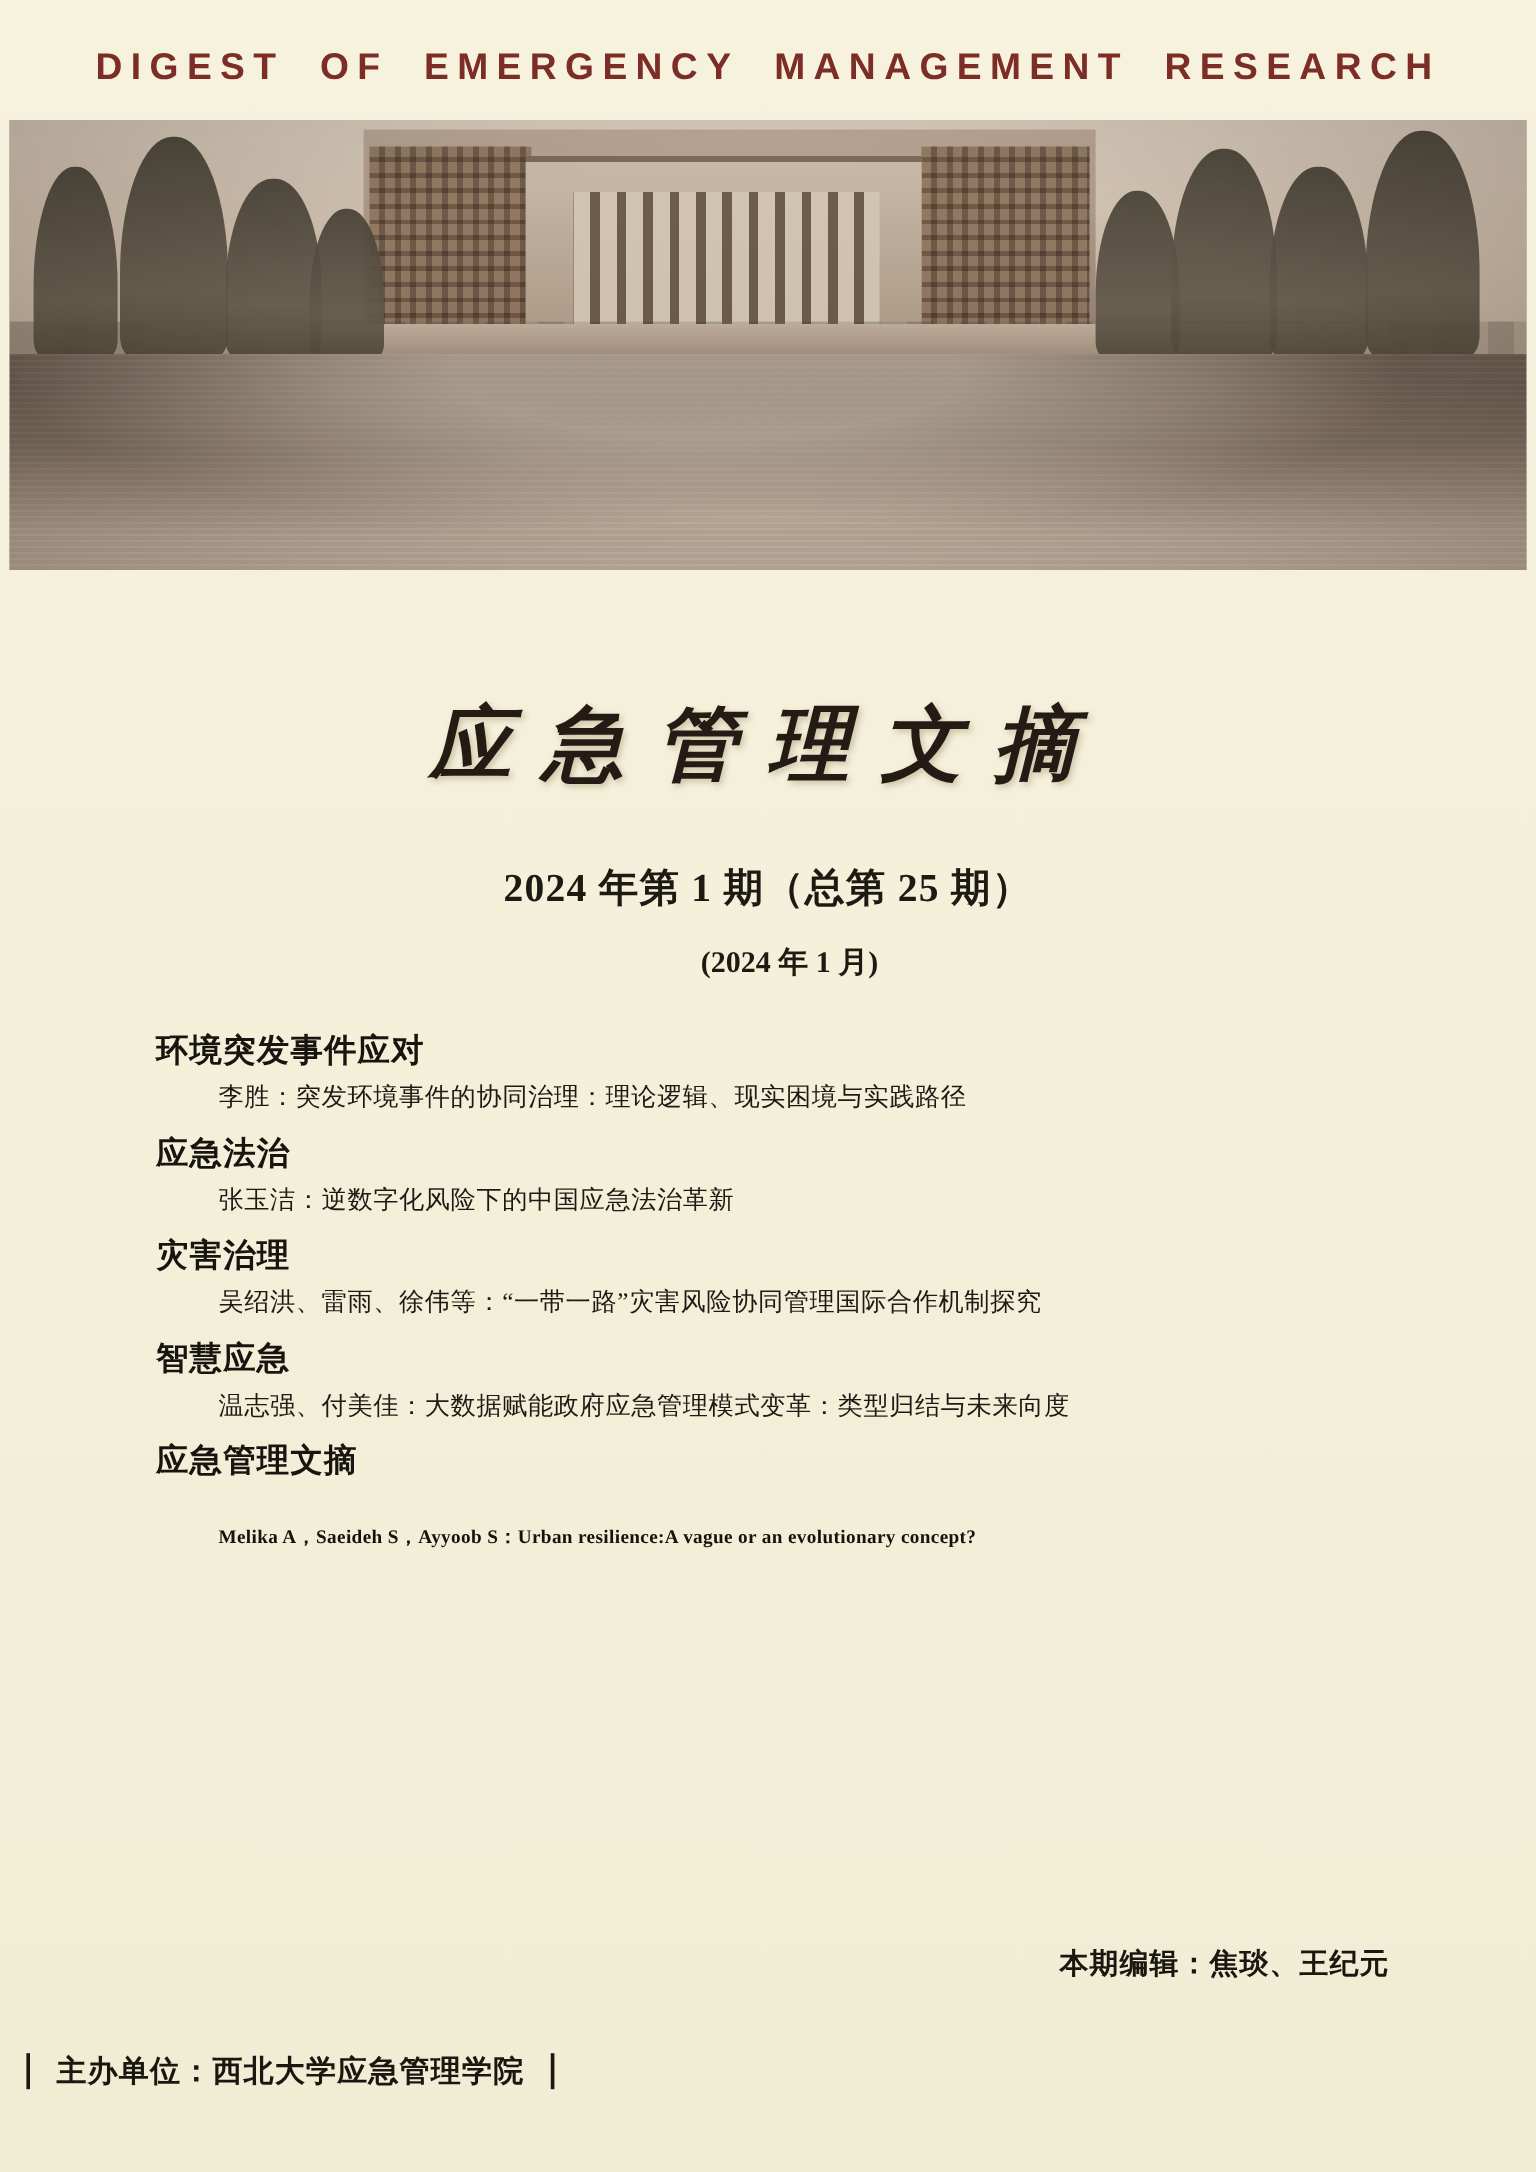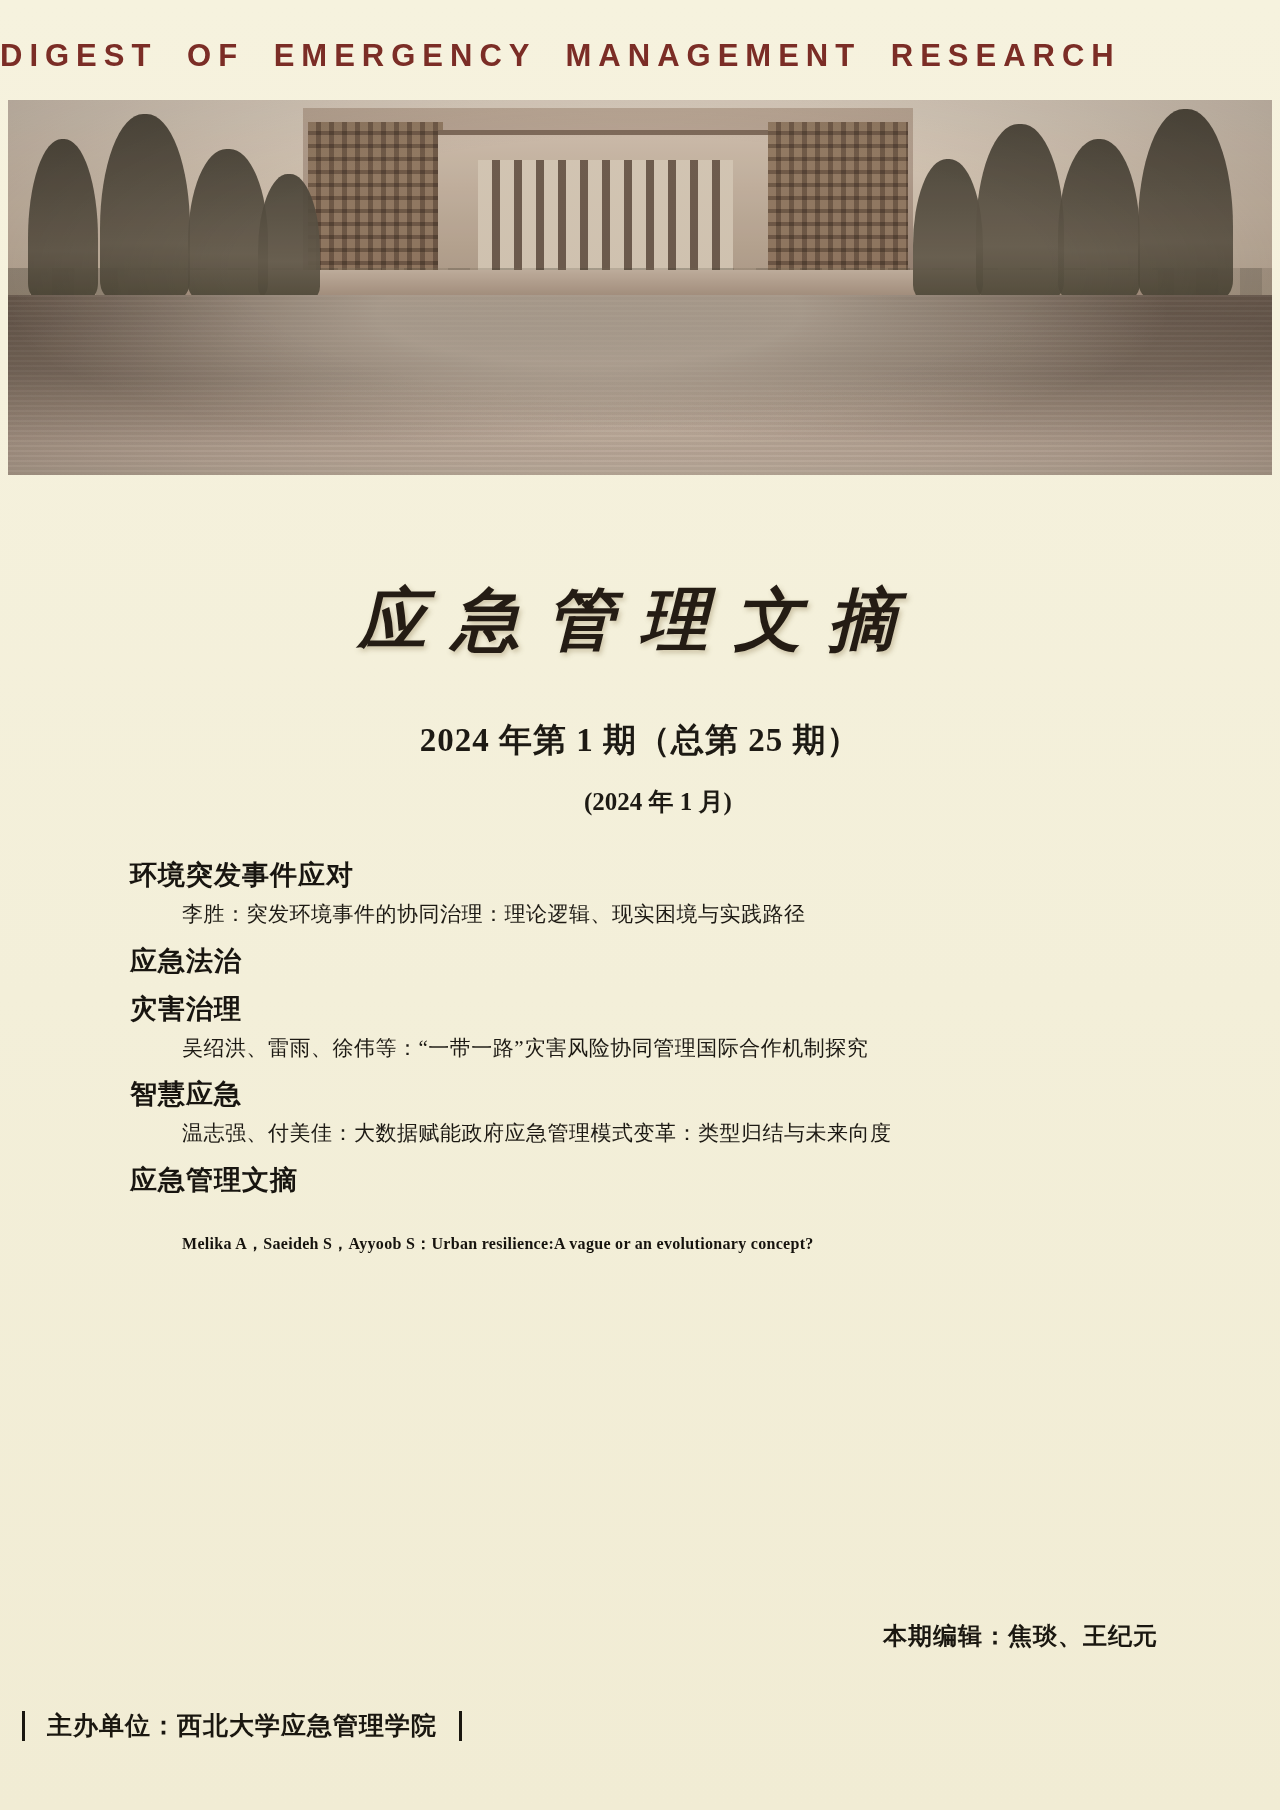--- a/index.html
+++ b/index.html
@@ -22,21 +22,21 @@
     background: linear-gradient(180deg, #f6f2de 0%, #f3efd9 55%, #f1ecd4 100%);
     box-sizing: border-box;
   }
 
   
   .masthead {
     position: absolute;
     top: 38px;
     left: 0;
     width: 100%;
-    text-align: left;
+    text-align: center;
     font-family: "Liberation Sans", sans-serif;
     font-weight: bold;
     font-size: 31px;
     letter-spacing: 7px;
     color: #7b2d26;
     word-spacing: 14px;
   }
 
   
   .photo-wrap {
@@ -316,20 +316,21 @@
 
   <div class="toc">
 
     <div class="toc-section">
       <div class="sec-title">环境突发事件应对</div>
       <div class="sec-entry">李胜：突发环境事件的协同治理：理论逻辑、现实困境与实践路径</div>
     </div>
 
     <div class="toc-section">
       <div class="sec-title">应急法治</div>
+      <div class="sec-entry">张玉洁：逆数字化风险下的中国应急法治革新</div>
     </div>
 
     <div class="toc-section">
       <div class="sec-title">灾害治理</div>
       <div class="sec-entry">吴绍洪、雷雨、徐伟等：“一带一路”灾害风险协同管理国际合作机制探究</div>
     </div>
 
     <div class="toc-section">
       <div class="sec-title">智慧应急</div>
       <div class="sec-entry">温志强、付美佳：大数据赋能政府应急管理模式变革：类型归结与未来向度</div>

